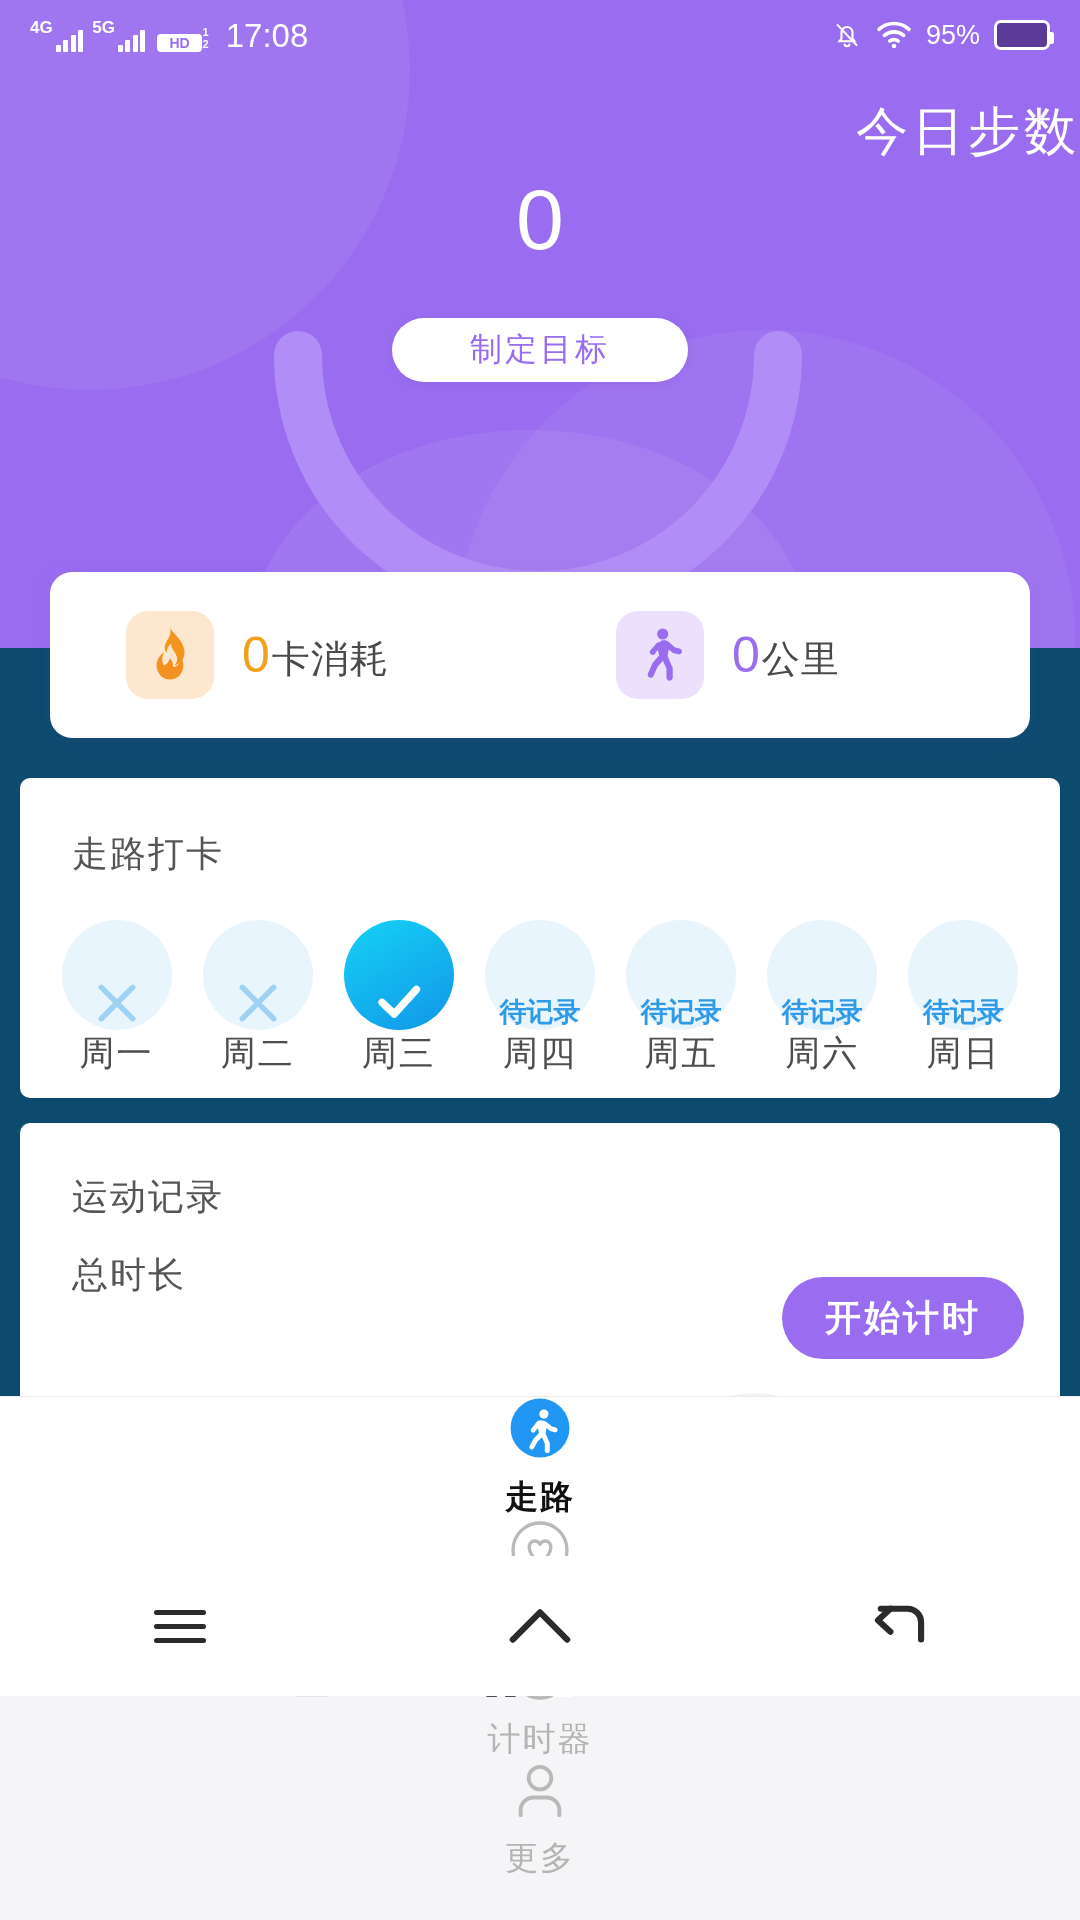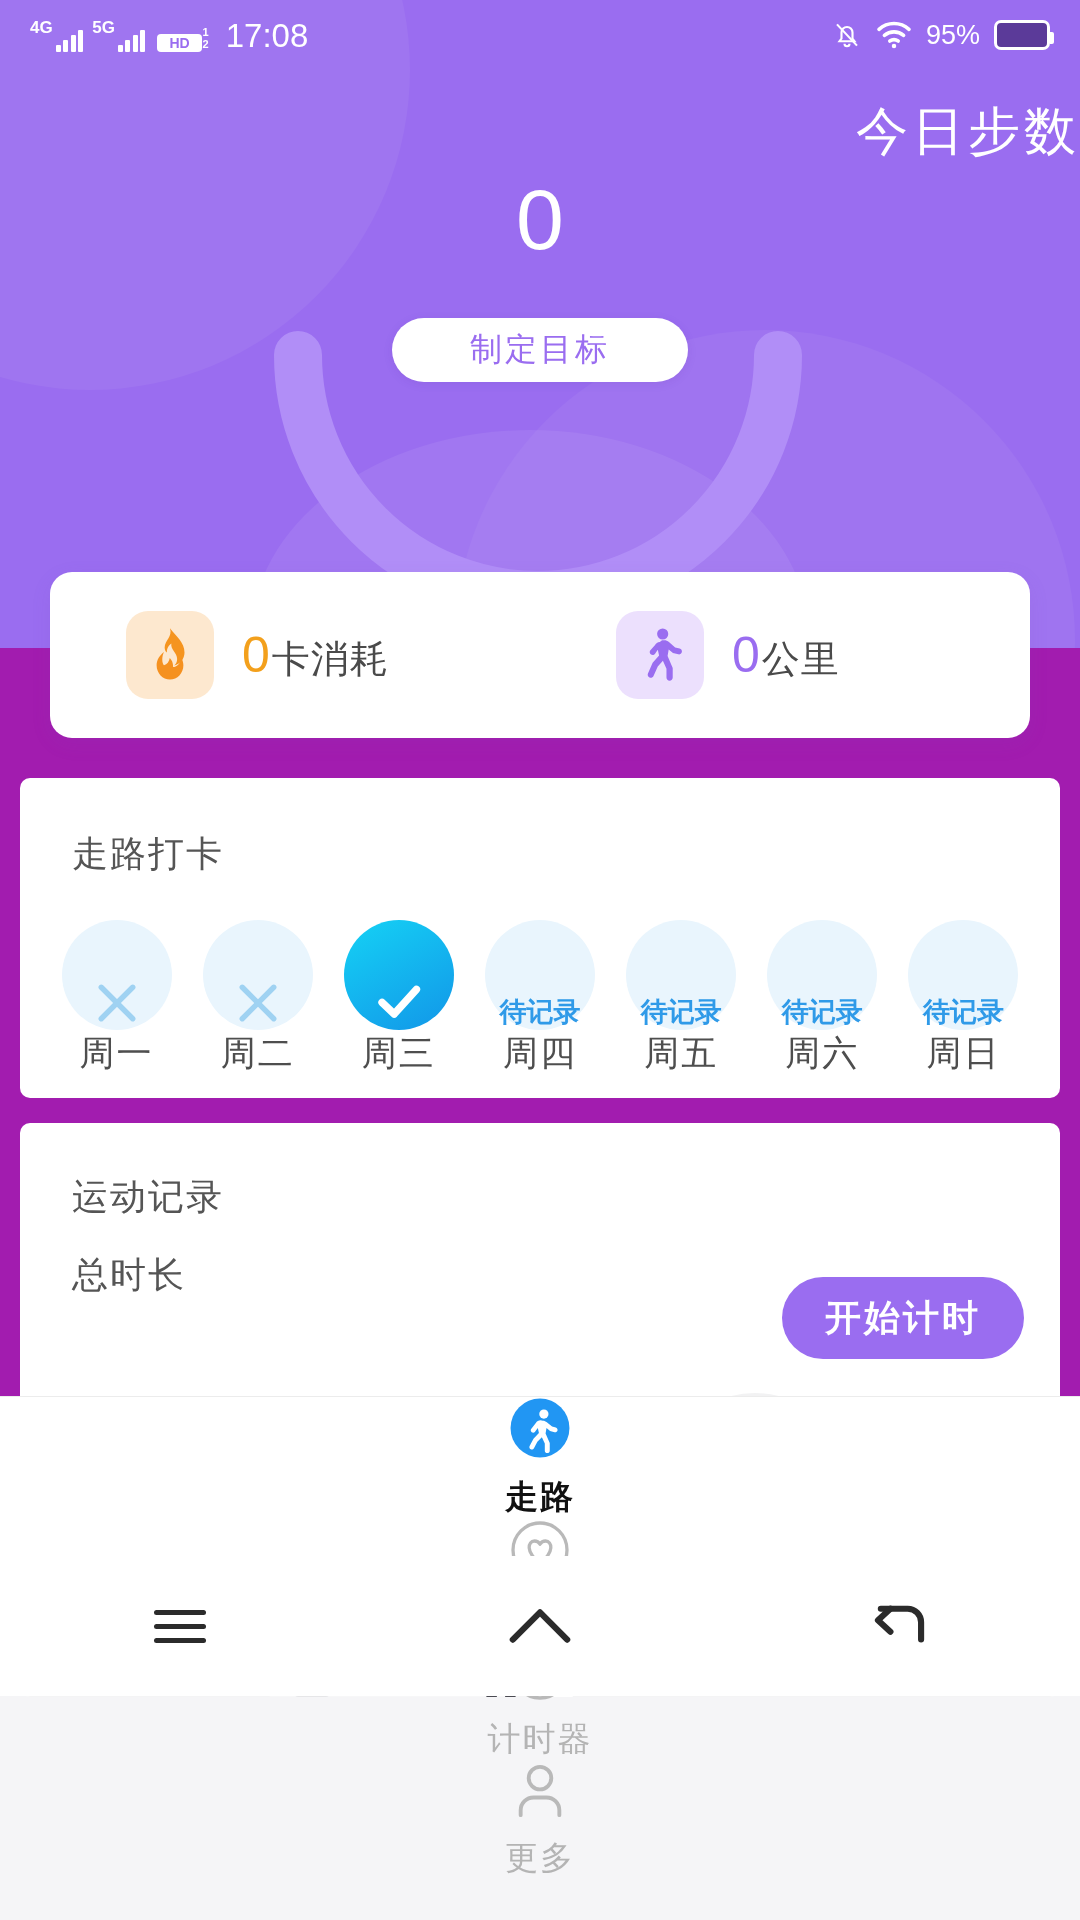--- a/index.html
+++ b/index.html
@@ -1,21 +1,21 @@
 <!DOCTYPE html>
 <html><head>
 <meta charset="utf-8">
 <style>
   * { margin:0; padding:0; box-sizing:border-box; }
   html, body {
     width:1080px; height:1920px;
     font-family:"Liberation Sans","DejaVu Sans",sans-serif;
     background:#f5f5f7; overflow:hidden;
   }
-  #app { position:relative; width:1080px; height:1696px; background:#a21caf; }
+  #app { position:relative; width:1080px; height:1696px; background:#0c4a6e; }
 
   
   .header {
     position:absolute; left:0; top:0; width:1080px; height:648px;
     background:#9a6df0; overflow:hidden;
   }
   .hdr-blob-a {
     position:absolute; left:-230px; top:-250px; width:640px; height:640px;
     border-radius:50%; background:rgba(255,255,255,.055);
   }

